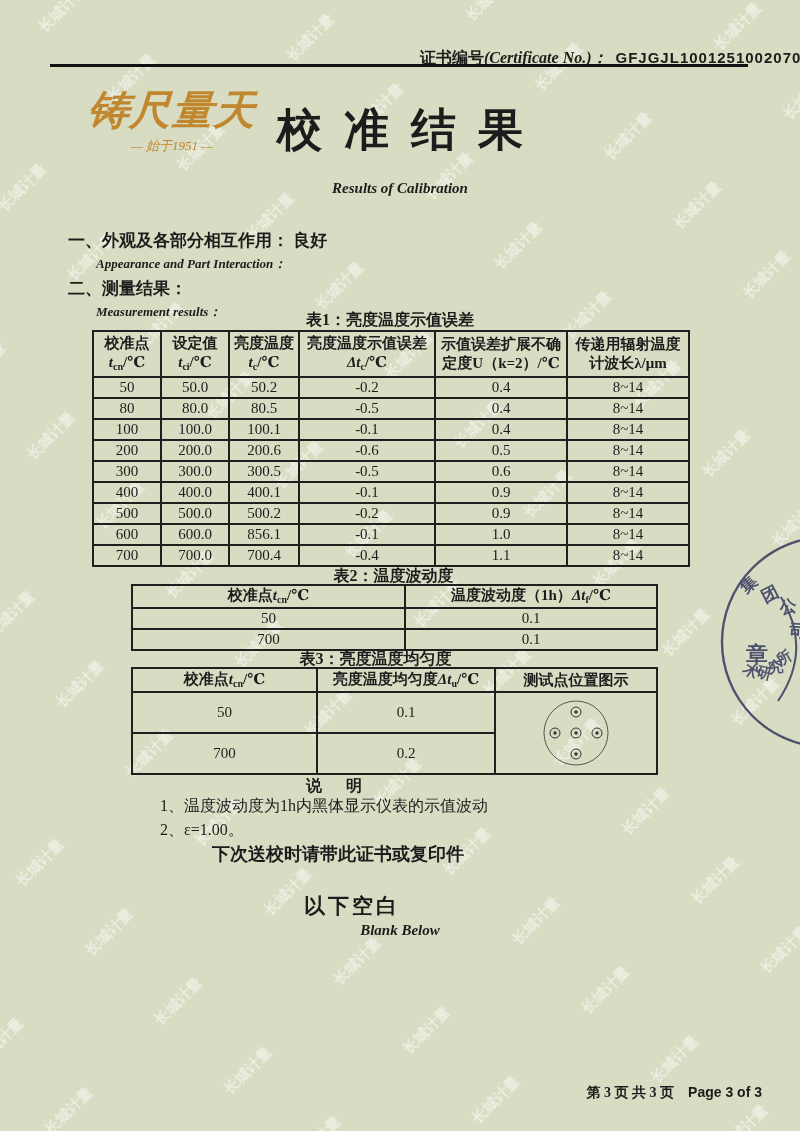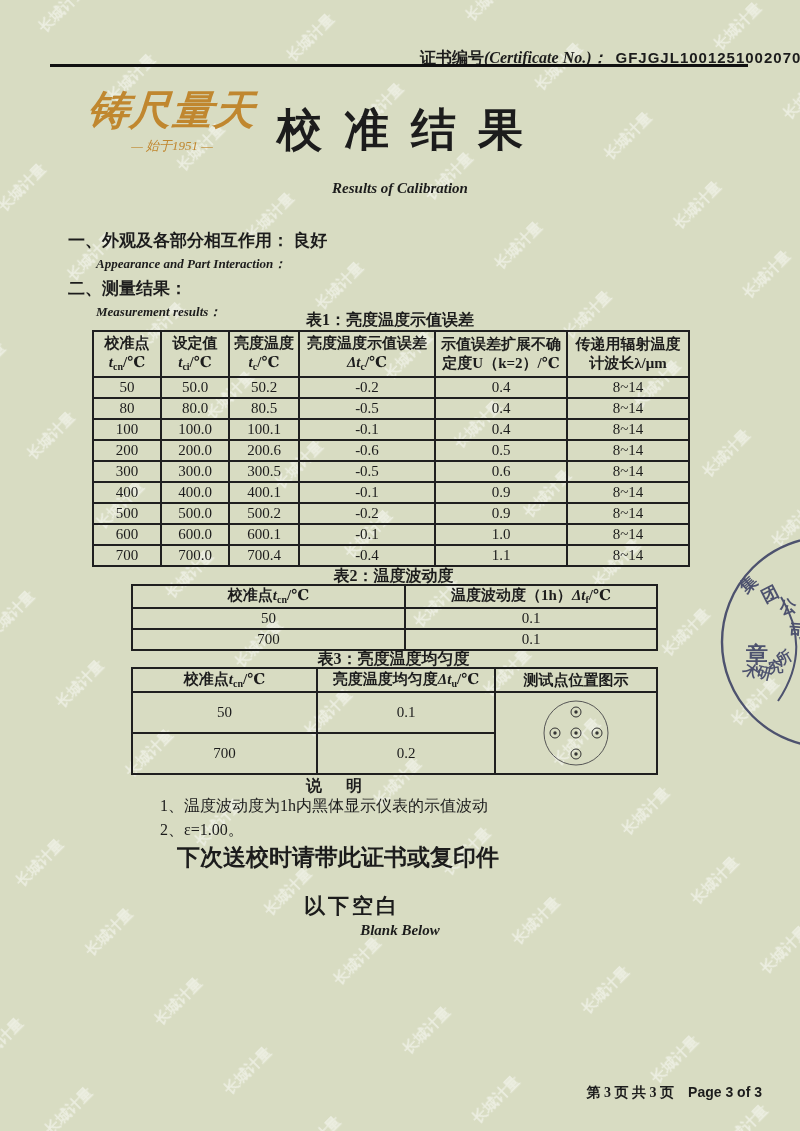--- a/index.html
+++ b/index.html
@@ -31,21 +31,21 @@
   .sec-en{font-size:13px;font-style:italic;font-weight:700;}
   #item1{left:68px;top:229px;}
   #item1-en{left:96px;top:255px;}
   #item2{left:68px;top:277px;}
   #item2-en{left:96px;top:303px;}
 
   
   .tbl-title{text-align:center;font-size:16px;font-weight:600;}
   #t1-title{left:92px;top:310px;width:596px;}
   #t2-title{left:131px;top:566px;width:525px;}
-  #t3-title{left:131px;top:649px;width:525px;}
+  #t3-title{left:113px;top:649px;width:525px;}
   table{border-collapse:collapse;table-layout:fixed;width:100%;}
   td,th{border:2px solid #1f1f1f;text-align:center;vertical-align:middle;font-size:15px;padding:0;line-height:1.25;}
   th{font-weight:700;}
   #table1-wrap{left:92px;top:330px;width:596px;}
   #table1 th{height:44px;}
   #table1 td{height:19px;}
   #table2-wrap{left:131px;top:584px;width:525px;}
   #table2 th{height:21px;}
   #table2 td{height:19px;}
   #table3-wrap{left:131px;top:667px;width:525px;}
@@ -53,21 +53,21 @@
   #table3 td{height:39px;}
   .var{font-style:italic;}
   .sub{font-size:10px;vertical-align:-3px;}
 
   
   #notes-heading{left:0;top:776px;width:668px;text-align:center;font-size:16px;font-weight:700;letter-spacing:10px;text-indent:10px;}
   #note1{left:160px;top:796px;font-size:16px;}
   #note2{left:160px;top:820px;font-size:16px;}
 
   
-  #closing-zh1{left:0;top:842px;width:676px;text-align:center;font-size:23px;font-weight:800;}
+  #closing-zh1{left:0;top:842px;width:676px;text-align:center;font-size:18px;font-weight:800;}
   #closing-en1{left:0;top:868px;width:800px;text-align:center;font-size:14px;font-style:italic;font-weight:700;}
   #closing-zh2{left:0;top:892px;width:704px;text-align:center;font-size:21px;font-weight:800;letter-spacing:3px;}
   #closing-en2{left:0;top:922px;width:800px;text-align:center;font-size:15px;font-style:italic;font-weight:700;}
 
   
   #footer{right:38px;top:1084px;font-size:14px;font-weight:700;white-space:nowrap;}
   #footer .en{font-family:"Liberation Sans","DejaVu Sans",sans-serif;margin-left:14px;font-weight:700;margin-top:16px;}
 
   
   #stamp{left:700px;top:530px;width:100px;height:240px;overflow:visible;opacity:.88;}
@@ -201,21 +201,21 @@
           <td>500</td>
           <td>500.0</td>
           <td>500.2</td>
           <td>-0.2</td>
           <td>0.9</td>
           <td>8~14</td>
         </tr>
           <tr>
           <td>600</td>
           <td>600.0</td>
-          <td>600.1</td>
+          <td>856.1</td>
           <td>-0.1</td>
           <td>1.0</td>
           <td>8~14</td>
         </tr>
           <tr>
           <td>700</td>
           <td>700.0</td>
           <td>700.4</td>
           <td>-0.4</td>
           <td>1.1</td>

